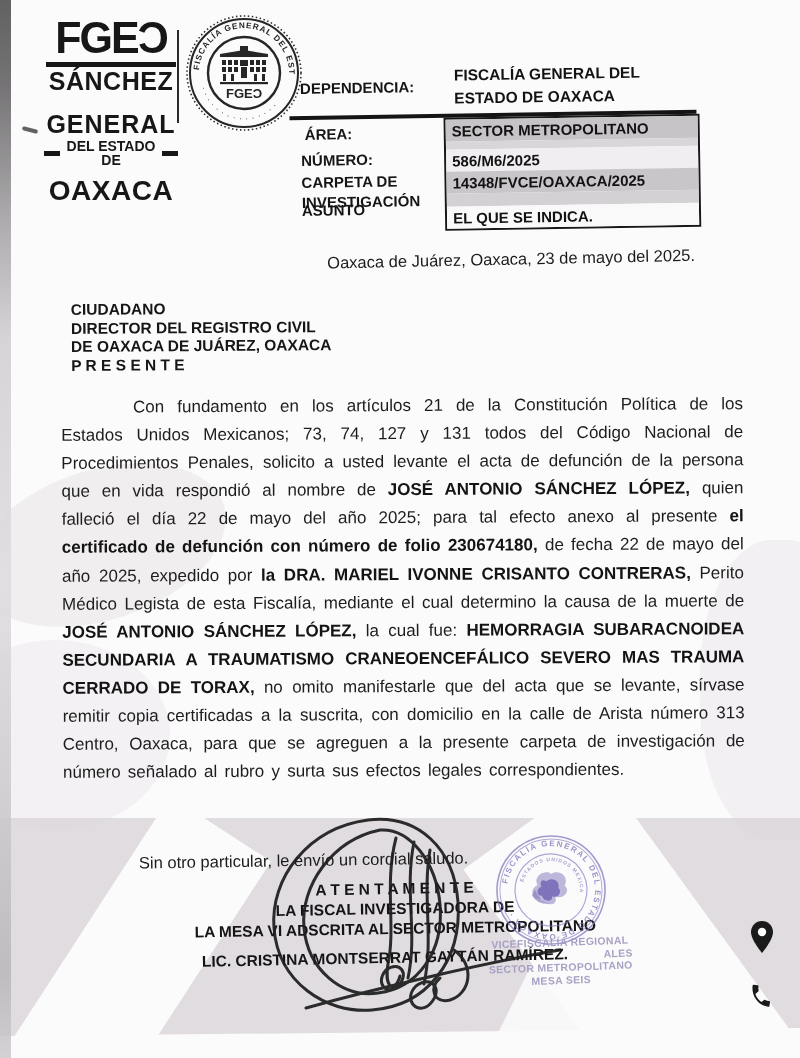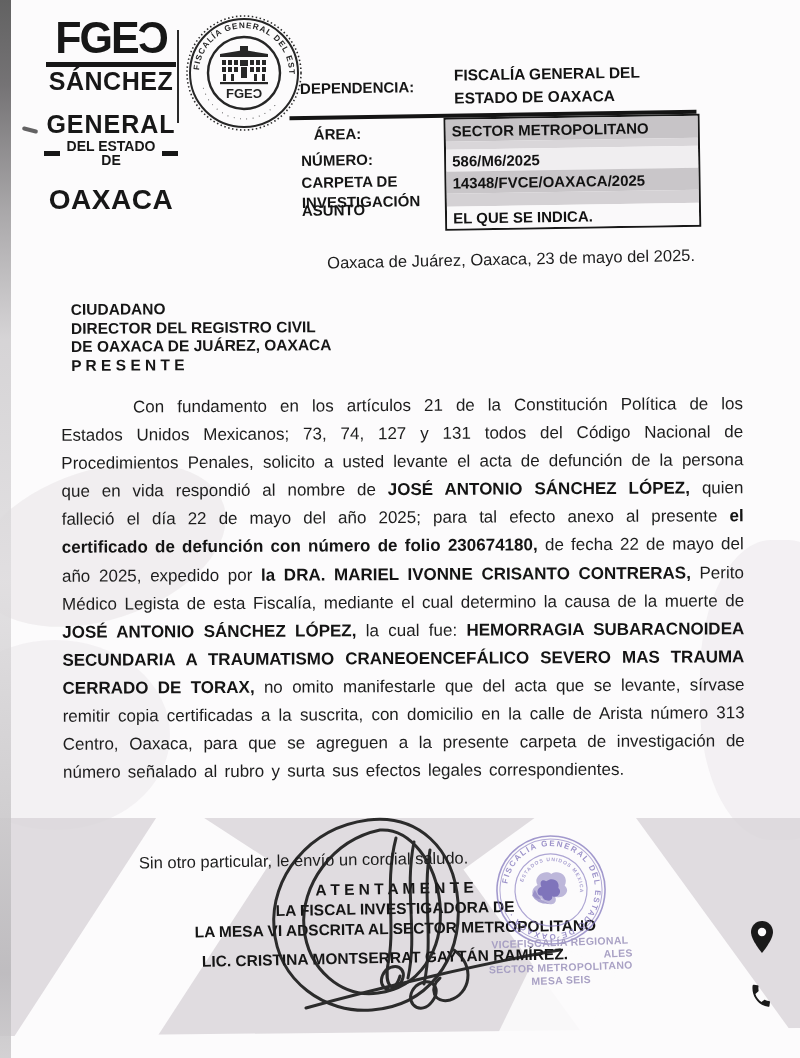--- a/index.html
+++ b/index.html
@@ -23,21 +23,21 @@
 
   
   .logo{position:absolute;left:44px;top:16px;width:134px;text-align:center;color:#171717;font-weight:bold;line-height:1;}
   .logo .acr{font-size:43px;letter-spacing:-2px;font-weight:bold;transform:scaleY(1.05);}
   .logo .bar{height:5px;background:#171717;margin:3px 2px 2px 2px;}
   .logo .l1{font-size:25px;letter-spacing:.5px;margin-top:2px;}
   .logo .l2{font-size:25px;letter-spacing:1px;margin-top:18px;}
   .logo .mid{display:flex;align-items:center;justify-content:center;gap:3px;margin:2px 0;}
   .logo .mid .mbar{width:18px;height:5px;background:#171717;}
   .logo .mid .mtx{font-size:14px;font-weight:bold;letter-spacing:0;}
-  .logo .l4{font-size:28px;letter-spacing:.5px;margin-top:19px;}
+  .logo .l4{font-size:28px;letter-spacing:.5px;margin-top:10px;}
   .v-sep{position:absolute;left:177px;top:30px;width:2px;height:93px;background:#2a2a2a;}
   .seal-svg{position:absolute;left:183px;top:12px;}
 
   .hdr{position:absolute;left:0;top:0;width:800px;transform:rotate(-.9deg);transform-origin:300px 150px;}
   .hdr-label{position:absolute;font-weight:bold;font-size:15px;color:#151515;}
   .dep-val{position:absolute;left:455px;top:66px;width:225px;font-weight:bold;font-size:15.5px;line-height:23px;color:#131313;}
   .rule{position:absolute;left:290px;top:116px;width:407px;height:3.5px;background:#141414;}
   .valbox{position:absolute;left:444px;top:120px;width:252px;border:2.5px solid #181818;}
   .valbox .row{font-weight:bold;font-size:15px;color:#121212;padding:3px 0 2px 6px;white-space:nowrap;overflow:hidden;}
   .r-area{background:#c7c4c7;}
@@ -137,21 +137,21 @@
         <rect x="18" y="1" width="3" height="7"></rect>
       <rect x="-24" y="9" width="48" height="2.2"></rect>
     </g>
     <text x="0" y="25" text-anchor="middle" font-size="13" font-weight="bold" fill="#222222">FGEƆ</text>
   </svg>
 
   <div class="hdr">
     <div class="hdr-label" style="left:301px;top:80px;">DEPENDENCIA:</div>
     <div class="dep-val">FISCALÍA GENERAL DEL ESTADO DE OAXACA</div>
     <div class="rule"></div>
-    <div class="hdr-label" style="left:314px;top:126px;">ÁREA:</div>
+    <div class="hdr-label" style="left:305px;top:126px;">ÁREA:</div>
     <div class="hdr-label" style="left:301px;top:152px;">NÚMERO:</div>
     <div class="hdr-label" style="left:301px;top:173px;width:140px;line-height:20px;">CARPETA DE INVESTIGACIÓN</div>
     <div class="hdr-label" style="left:301px;top:202px;">ASUNTO</div>
 
     <div class="valbox">
       <div class="row r-area">SECTOR METROPOLITANO</div>
       <div class="sp1"></div>
       <div class="row r-num">586/M6/2025</div>
       <div class="row r-carp">14348/FVCE/OAXACA/2025</div>
       <div class="sp2"></div>

